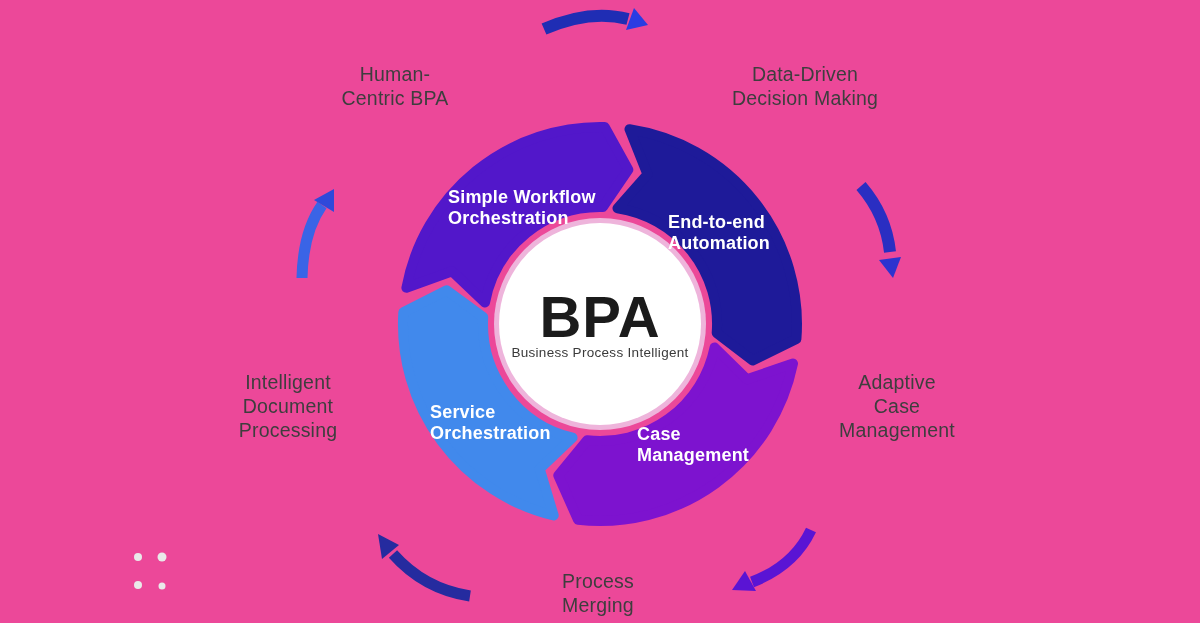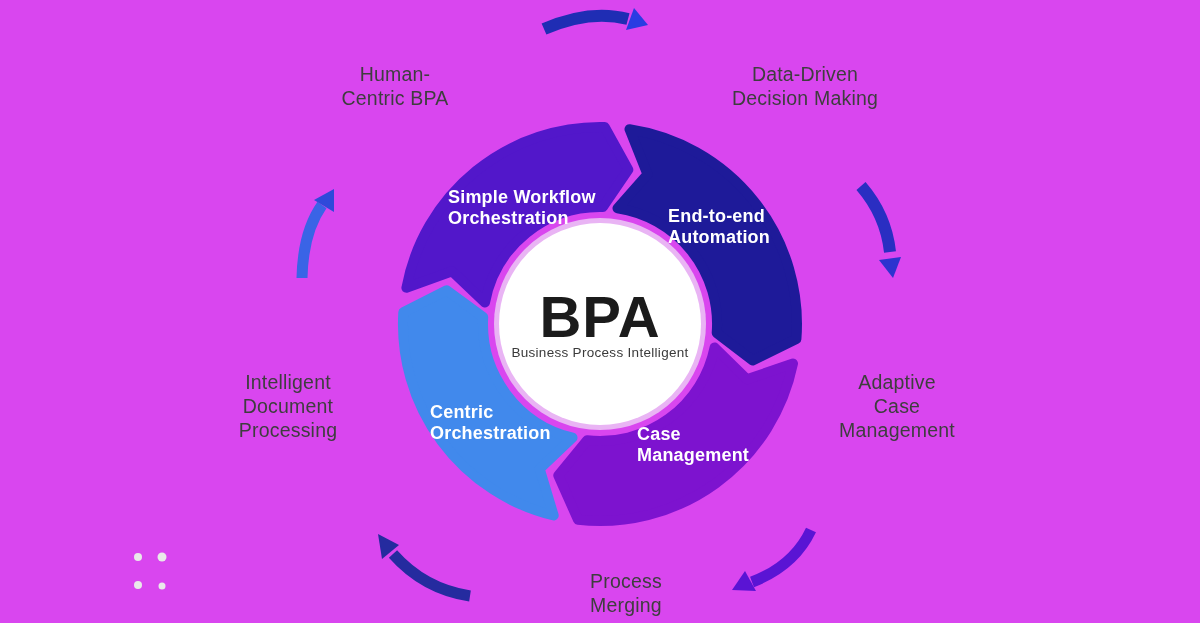--- a/index.html
+++ b/index.html
@@ -1,20 +1,20 @@
 <!DOCTYPE html>
 <html><head>
 <meta charset="utf-8">
 <title>BPA Cycle Diagram</title>
 <style>
   html,body{margin:0;padding:0;background:#ffffff;}
   .stage{
     position:relative;
     width:1200px;height:623px;
-    background:#d946ef;
+    background:#ec4899;
     overflow:hidden;
     font-family:"Liberation Sans", sans-serif;
   }
   .stage svg{position:absolute;left:0;top:0;}
   .outer-label{
     position:absolute;
     transform:translateX(-50%);
     color:#3e3e3e;
     font-size:19.5px;
     line-height:24px;
@@ -96,30 +96,30 @@
     </g>
   </svg>
 
   <div class="outer-label" style="left:395px;top:62px;">Human-
 Centric BPA</div>
   <div class="outer-label" style="left:805px;top:62px;">Data-Driven
 Decision Making</div>
   <div class="outer-label" style="left:897px;top:370px;">Adaptive
 Case
 Management</div>
-  <div class="outer-label" style="left:598px;top:569px;margin-left:28px;">Process
+  <div class="outer-label" style="left:598px;top:569px;">Process
 Merging</div>
   <div class="outer-label" style="left:288px;top:370px;">Intelligent
 Document
 Processing</div>
 
   <div class="seg-label" style="left:448px;top:187px;">Simple Workflow
 Orchestration</div>
-  <div class="seg-label" style="left:668px;top:206px;">End-to-end
+  <div class="seg-label" style="left:668px;top:212px;">End-to-end
 Automation</div>
   <div class="seg-label" style="left:637px;top:424px;">Case
 Management</div>
-  <div class="seg-label" style="left:430px;top:402px;">Centric
+  <div class="seg-label" style="left:430px;top:402px;">Service
 Orchestration</div>
 
   <div class="center-title">BPA</div>
   <div class="center-sub">Business Process Intelligent</div>
 </div>
 
 </body></html>

